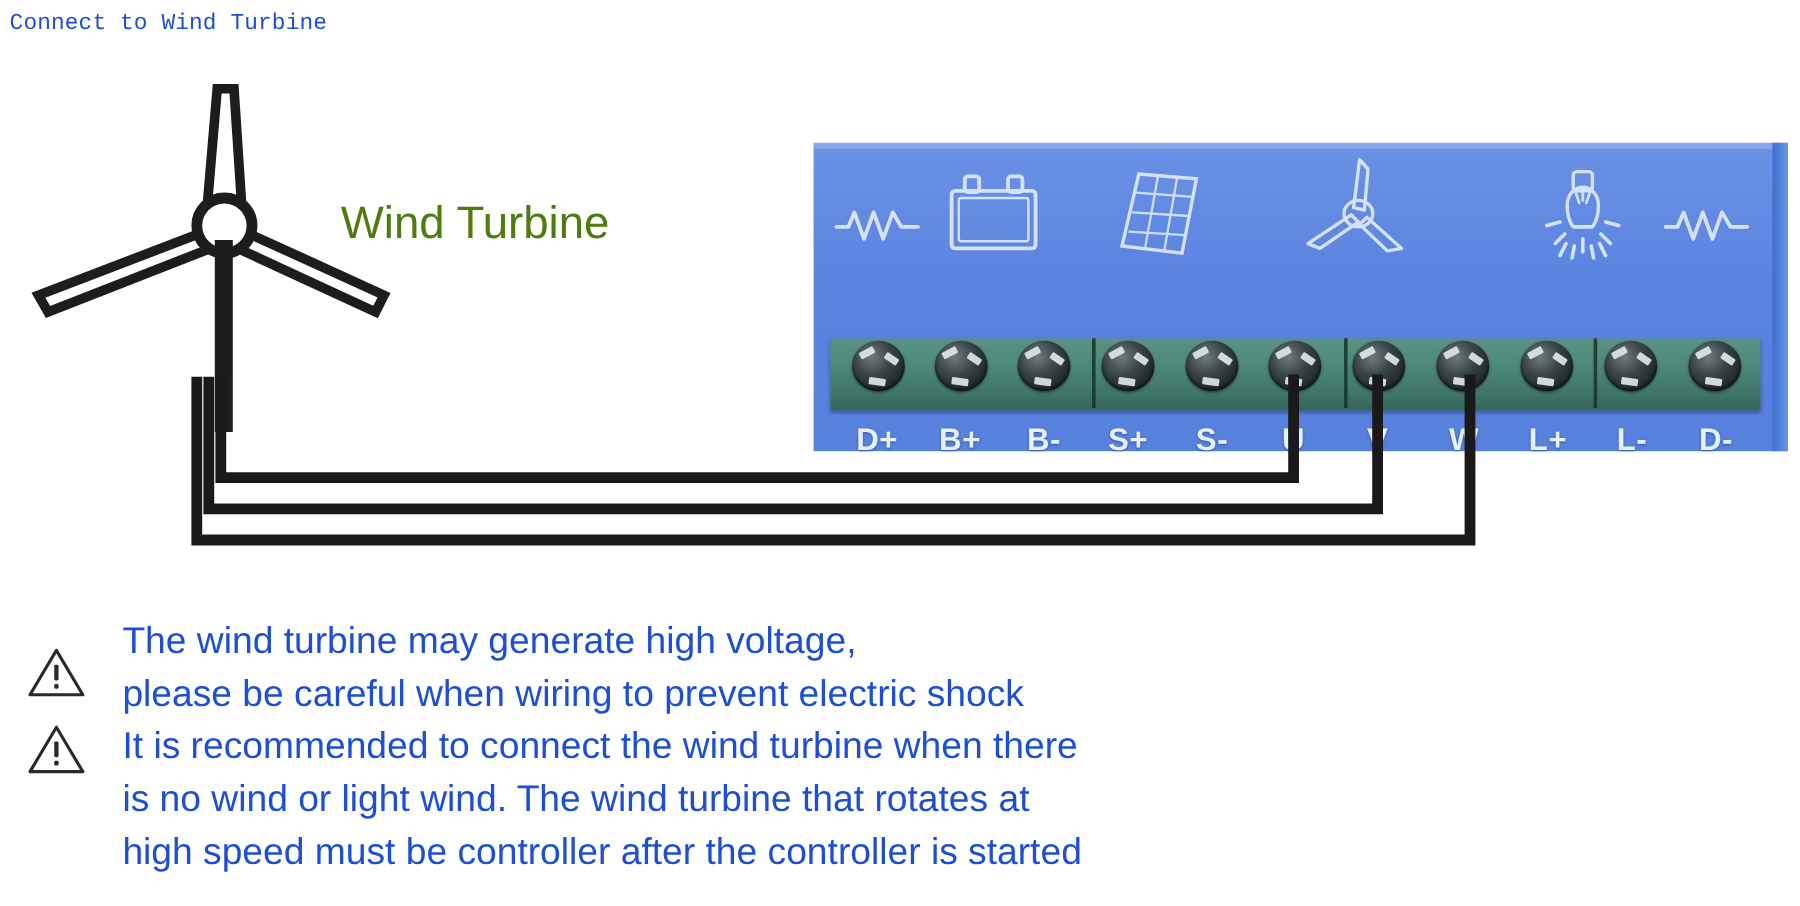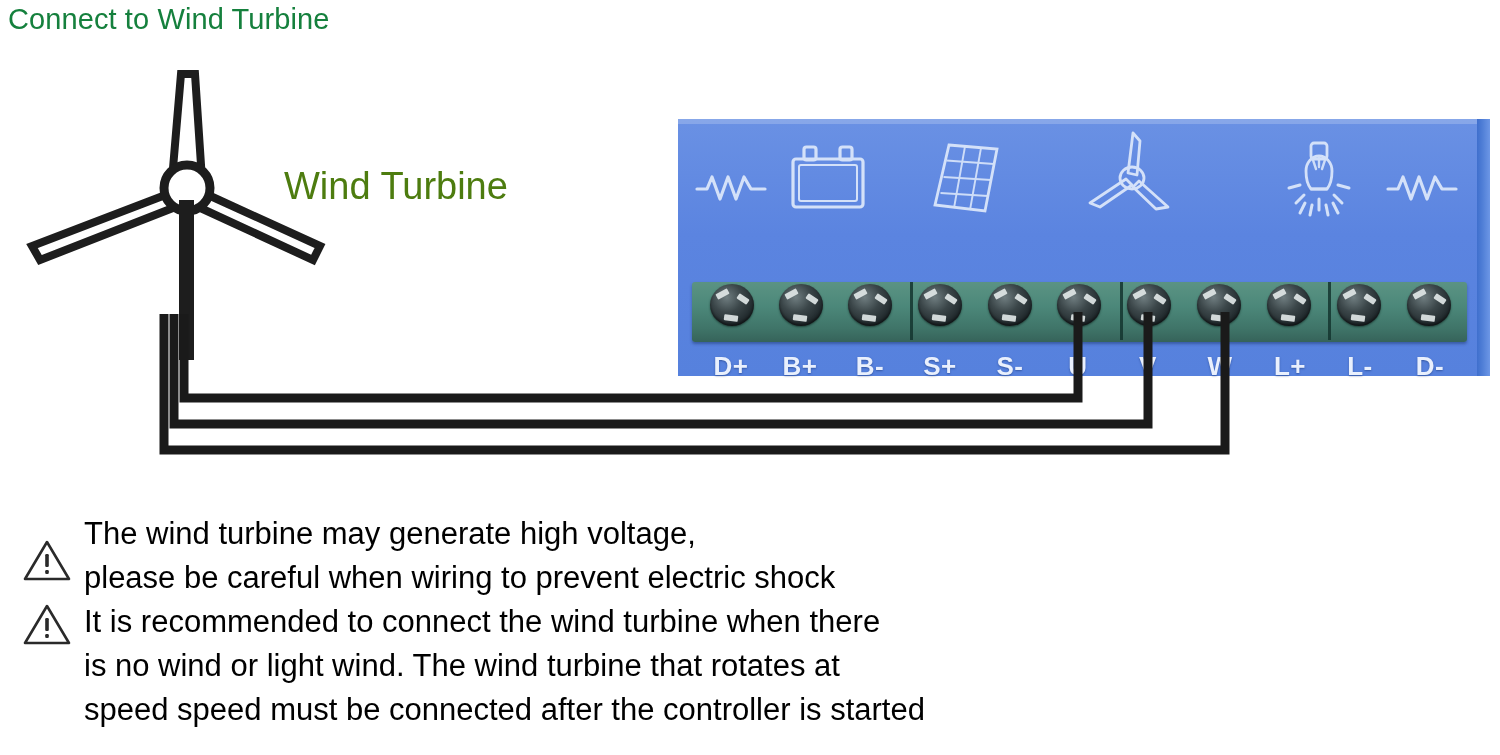--- a/index.html
+++ b/index.html
@@ -18,25 +18,26 @@
     height: 755px;
     background: #ffffff;
     overflow: hidden;
   }
 
   
   #page-title {
     position: absolute;
     left: 8px;
     top: 0px;
-    font-size: 29px;
+    font-size: 19px;
     line-height: 38px;
     letter-spacing: 0.1px;
-    color: #15803d;
+    color: #1d4ed8;
     white-space: nowrap;
+    font-family: Liberation Mono, monospace;
   }
 
   
   #turbine-label {
     position: absolute;
     left: 284px;
     top: 160px;
     font-size: 38px;
     line-height: 52px;
     color: #4d7c0f;
@@ -162,23 +163,24 @@
   }
   .warn-icon {
     flex: 0 0 auto;
     width: 58px;
     padding-top: 26px;
   }
   .warn-icon.second { padding-top: 2px; }
   .warn-text {
     font-size: 31px;
     line-height: 44px;
-    color: #000000;
+    color: #1d4ed8;
     white-space: pre-line;
     padding-left: 4px;
+    margin-left: 18px;
   }
 </style>
 </head>
 <body>
 
 <div id="page">
 
   <div id="page-title">Connect to Wind Turbine</div>
 
   <div id="turbine-art">
@@ -382,18 +384,18 @@
     <div class="warn-row">
       <div class="warn-icon second">
         <svg width="50" height="44" viewBox="0 0 50 44" xmlns="http://www.w3.org/2000/svg">
           <path d="M25 4 L47 41 L3 41 Z" fill="none" stroke="#2a2a2a" stroke-width="2.6" stroke-linejoin="round"></path>
           <rect x="23.2" y="16" width="3.6" height="13" rx="1.2" fill="#2a2a2a"></rect>
           <rect x="23.2" y="32" width="3.6" height="4" rx="1.2" fill="#2a2a2a"></rect>
         </svg>
       </div>
       <div class="warn-text">It is recommended to connect the wind turbine when there
 is no wind or light wind. The wind turbine that rotates at
-speed speed must be connected after the controller is started</div>
+high speed must be controller after the controller is started</div>
     </div>
 
   </div>
 
 </div>
 
 </body></html>

